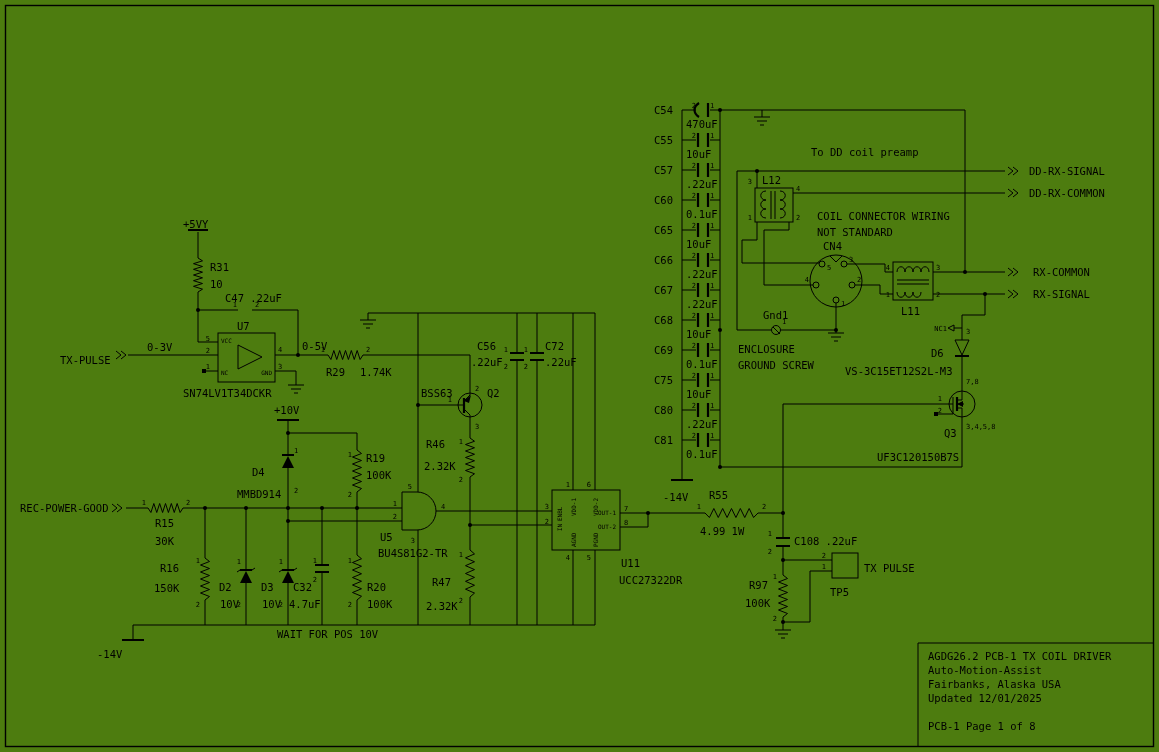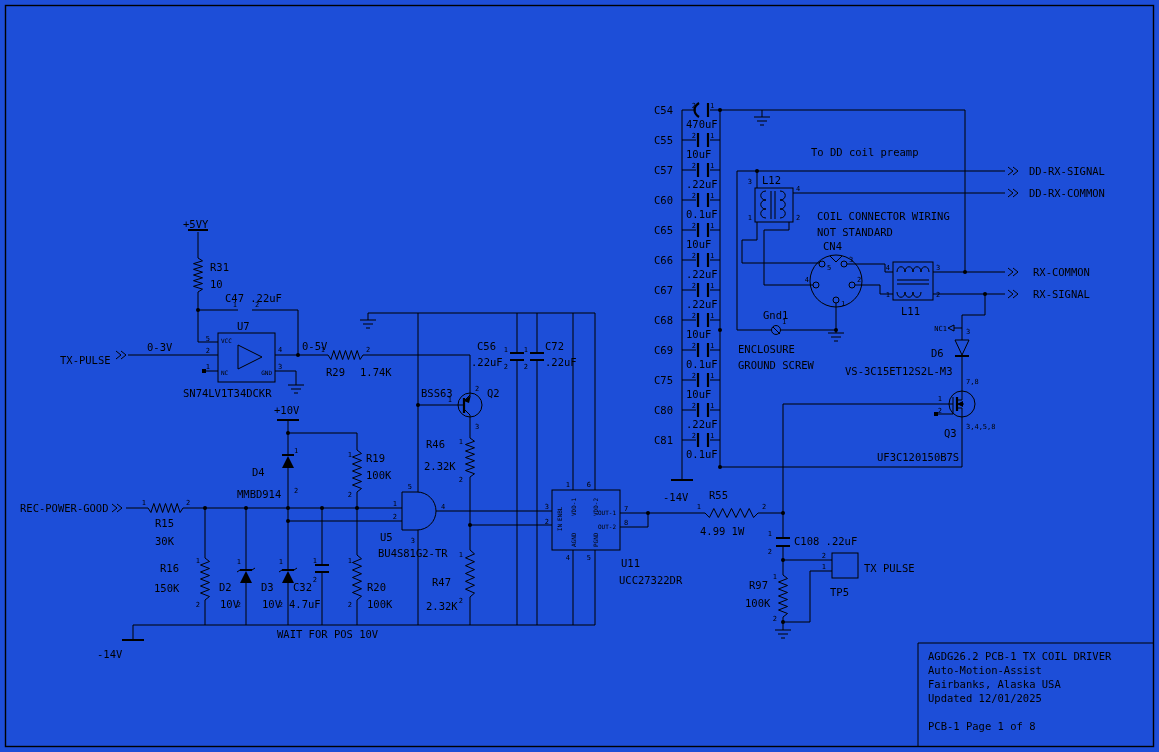--- a/index.html
+++ b/index.html
@@ -1,16 +1,16 @@
 <!DOCTYPE html>
 <html><head>
 <meta charset="utf-8">
 <style>
   html,body{margin:0;padding:0;background:#e8e8e8;}
-  #page{width:1159px;height:752px;background:#1d4ed8;position:relative;margin:0 auto;}
+  #page{width:1159px;height:752px;background:#4d7c0f;position:relative;margin:0 auto;}
   svg{display:block;}
   text{font-family:"DejaVu Sans Mono","Liberation Mono",monospace;fill:#000;}
   .L{font-size:10.5px;}
   .S{font-size:7px;}
   .T{font-size:6px;}
   .w1{stroke:#000;stroke-width:1;fill:none;}
   .w15{stroke:#000;stroke-width:1.4;fill:none;}
   .w2{stroke:#000;stroke-width:2.2;fill:none;}
   .fillb{fill:#000;stroke:none;}
 </style>

